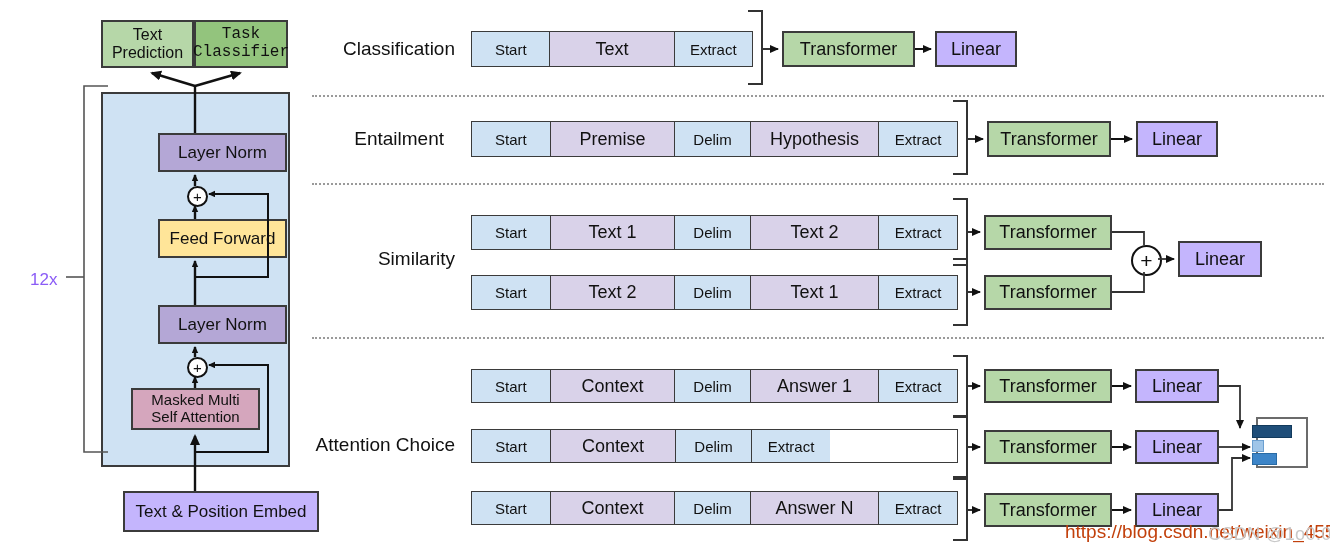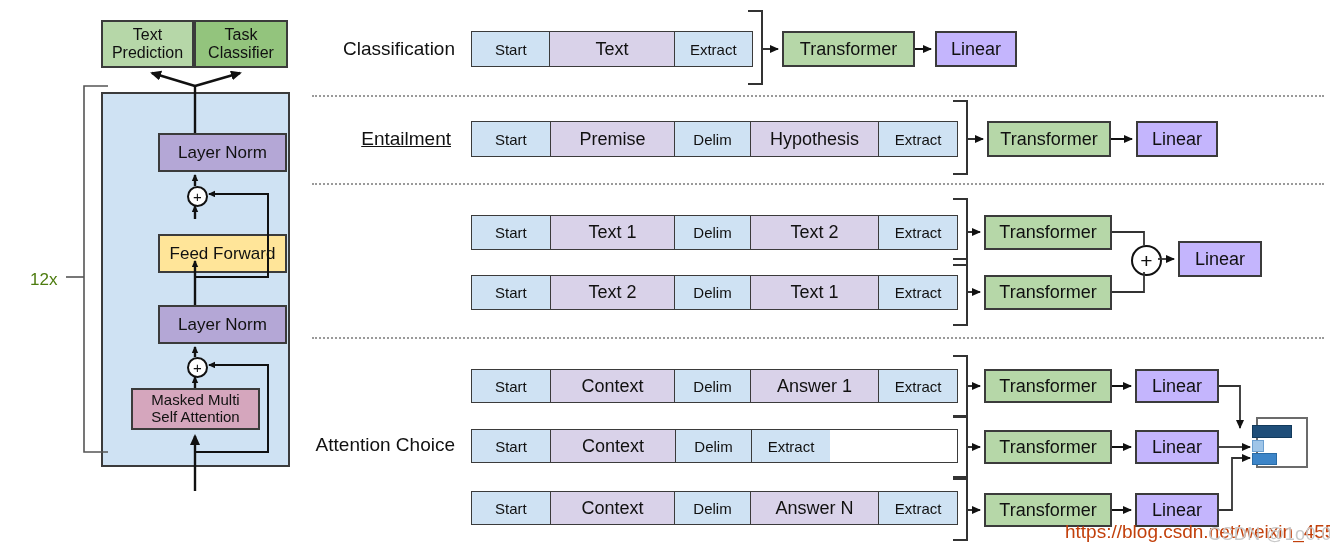--- a/index.html
+++ b/index.html
@@ -13,21 +13,21 @@
        text-align:center;line-height:1.12;}
 
   
   .c-blue   {background:#cfe2f3;}
   .c-purple {background:#d9d2e9;}
   .c-violet {background:#b4a7d6;}
   .c-yellow {background:#ffe599;}
   .c-pink   {background:#d5a6bd;}
   .c-orange {background:#c4b5fd;}
   .c-green  {background:#b6d7a8;}
-  .c-green2 {background:#93c47d;}
+  .c-green2 {background:#93c47d;font-family:Liberation Mono, monospace;}
   .c-container{background:#cfe2f3;}
   .t15{font-size:15px;}
   .t16{font-size:16px;}
   .t17{font-size:17px;margin-left:27px;}
   .t18{font-size:18px;}
 
   .rowlabel{position:absolute;font-size:19px;color:#111;text-align:right;
             white-space:nowrap;}
 
   .seq{position:absolute;box-sizing:border-box;display:flex;
@@ -49,21 +49,21 @@
   .watermark{position:absolute;color:#c9c9c9;white-space:nowrap;
              font-size:18px;letter-spacing:.4px;}
   .watermark2{position:absolute;color:#c2410c;white-space:nowrap;font-size:19px;}
 
   .chartbox{position:absolute;border:2px solid #6b6b6b;background:#fff;}
   .cbar{position:absolute;}
   .cbar.b1{background:#1f4e79;border:1px solid #123a5c;}
   .cbar.b2{background:#9fc5e8;border:1px solid #6b9fd0;}
   .cbar.b3{background:#3d85c8;border:1px solid #2a6ba4;}
 
-  .txt12x{position:absolute;font-size:17px;color:#4d7c0f;}
+  .txt12x{position:absolute;font-size:17px;color:#8b5cf6;}
 </style>
 </head>
 <body>
 
 <div id="root">
 
   <div class="box c-green t16" style="left:101px;top:20px;width:93px;height:48px;">
     <span style="display:block;">
       <span>Text</span><br>
       <span>Prediction</span>
@@ -79,44 +79,48 @@
   <div class="box c-container" style="left:101px;top:92px;width:189px;height:375px;"></div>
 
   <div class="box c-violet t17" style="left:131px;top:133px;width:129px;height:39px;">
     <span>Layer Norm</span>
   </div>
 
   <div class="plus" style="left:187px;top:186px;width:17px;height:17px;">
     <span>+</span>
   </div>
 
-  <div class="box c-yellow t17" style="left:131px;top:234px;width:129px;height:39px;">
+  <div class="box c-yellow t17" style="left:131px;top:219px;width:129px;height:39px;">
     <span>Feed Forward</span>
   </div>
 
   <div class="box c-violet t17" style="left:131px;top:305px;width:129px;height:39px;">
     <span>Layer Norm</span>
   </div>
 
   <div class="plus" style="left:187px;top:357px;width:17px;height:17px;">
     <span>+</span>
   </div>
 
   <div class="box c-pink t15" style="left:131px;top:388px;width:129px;height:42px;">
     <span style="display:block;">
       <span>Masked Multi</span><br>
       <span>Self Attention</span>
     </span>
   </div>
 
+  <div class="box c-orange t17" style="left:96px;top:491px;width:196px;height:41px;">
+    <span>Text &amp; Position Embed</span>
+  </div>
 
   <div class="txt12x" style="left:30px;top:270px;">12x</div>
 
   <div class="rowlabel" style="left:200px;top:38px;width:255px;">Classification</div>
-  <div class="rowlabel" style="left:196px;top:128px;width:255px;text-decoration:underline;">Entailment</div>
+  <div class="rowlabel" style="left:189px;top:128px;width:255px;">Entailment</div>
+  <div class="rowlabel" style="left:200px;top:248px;width:255px;">Similarity</div>
   <div class="rowlabel" style="left:160px;top:434px;width:295px;">Attention Choice</div>
 
   <div class="dotted" style="left:312px;top:95px;width:1012px;"></div>
   <div class="dotted" style="left:312px;top:183px;width:1012px;"></div>
   <div class="dotted" style="left:312px;top:337px;width:1012px;"></div>
 
   <div class="seq" style="left:471px;top:31px;width:282px;height:36px;">
     <div class="c-blue" style="width:79px;">Start</div>
     <div class="c-purple" style="width:125px;font-size:18px;">Text</div>
     <div class="c-blue" style="width:78px;">Extract</div>

